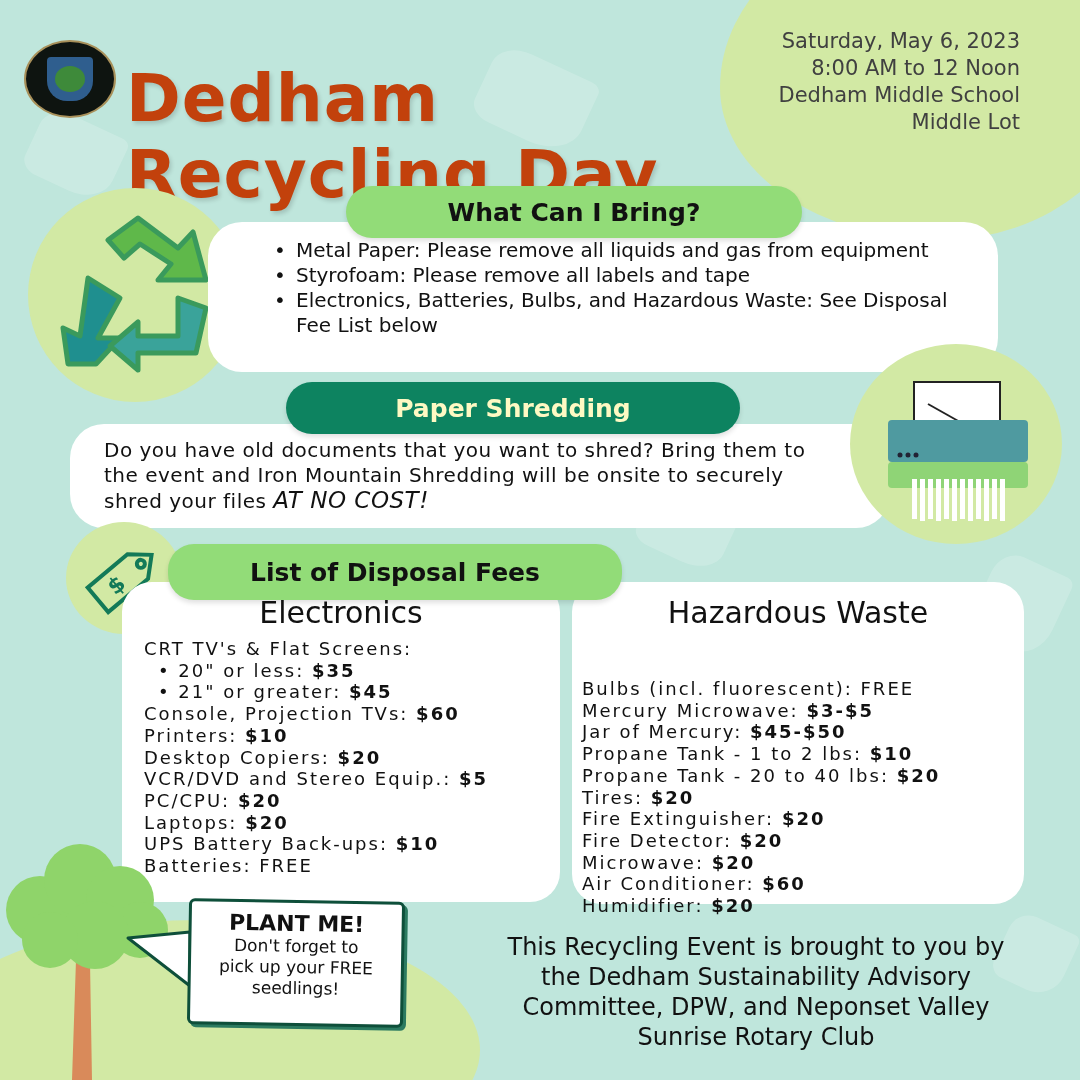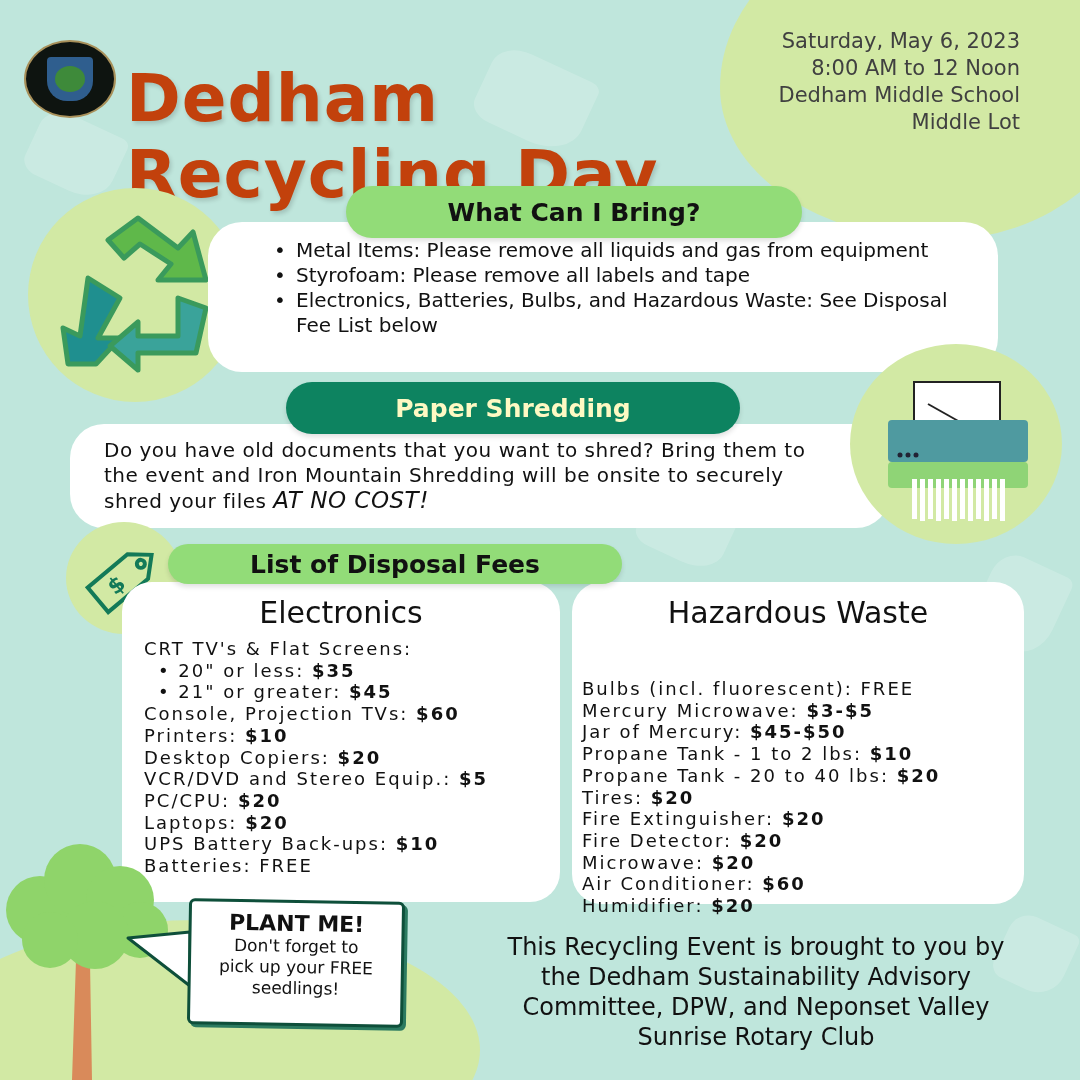--- a/index.html
+++ b/index.html
@@ -97,21 +97,21 @@
     <g stroke="#3a9a5c" stroke-width="5" stroke-linejoin="round">
       <path d="M80 52 L110 30 L150 60 L165 44 L178 92 L130 92 L143 76 L112 56 L96 70 Z" fill="#5fb84a"></path>
       <path d="M60 90 L92 110 L70 150 L92 150 L68 176 L40 176 L35 140 L52 148 Z" fill="#1f8f8f"></path>
       <path d="M150 110 L178 120 L168 165 L110 165 L110 182 L82 158 L110 134 L110 148 L150 148 Z" fill="#3aa39a"></path>
     </g>
   </svg>
 </div>
 <div class="card" style="left:208px;top:222px;width:790px;height:150px;"></div>
 <div class="pill light" style="left:346px;top:186px;width:456px;height:52px;">What Can I Bring?</div>
 <ul class="bring">
-  <li>Metal Items: Please remove all liquids and gas from equipment</li>
+  <li>Metal Paper: Please remove all liquids and gas from equipment</li>
   <li>Styrofoam: Please remove all labels and tape</li>
   <li>Electronics, Batteries, Bulbs, and Hazardous Waste: See Disposal Fee List below</li>
 </ul>
 
 <div class="card" style="left:70px;top:424px;width:820px;height:104px;"></div>
 <div class="pill dark" style="left:286px;top:382px;width:454px;height:52px;">Paper Shredding</div>
 <div class="shred-text">
   <span>Do you have old documents that you want to shred? Bring them to the event and Iron Mountain Shredding will be onsite to securely shred your files </span><span style="font-size:23px;font-style:italic;">AT NO COST!</span>
 </div>
 <div class="circle" style="left:850px;top:344px;width:212px;height:200px;">
@@ -144,21 +144,21 @@
   <svg width="116" height="112" viewBox="0 0 116 112">
     <g transform="rotate(-40 58 56)" fill="none" stroke="#137a58" stroke-width="4">
       <path d="M24 40 L76 40 L94 56 L76 72 L24 72 Z"></path>
       <circle cx="80" cy="56" r="4"></circle>
       <text x="40" y="64" font-size="22" font-family="DejaVu Sans, sans-serif" font-weight="bold" fill="#137a58" stroke="none">$</text>
     </g>
   </svg>
 </div>
 <div class="card" style="left:122px;top:582px;width:438px;height:320px;border-radius:30px;"></div>
 <div class="card" style="left:572px;top:582px;width:452px;height:322px;border-radius:30px;"></div>
-<div class="pill light" style="left:168px;top:544px;width:454px;height:40px;">List of Disposal Fees</div>
+<div class="pill light" style="left:168px;top:544px;width:454px;height:56px;">List of Disposal Fees</div>
 
 <div class="col-title" style="left:122px;top:596px;width:438px;">Electronics</div>
 <div class="fees" style="left:144px;top:638px;">
   <div><span>CRT TV's &amp; Flat Screens:</span></div>
   <div class="sub"><span>• 20" or less: </span><b>$35</b></div>
   <div class="sub"><span>• 21" or greater: </span><b>$45</b></div>
   <div><span>Console, Projection TVs: </span><b>$60</b></div>
   <div><span>Printers: </span><b>$10</b></div>
   <div><span>Desktop Copiers: </span><b>$20</b></div>
   <div><span>VCR/DVD and Stereo Equip.: </span><b>$5</b></div>

